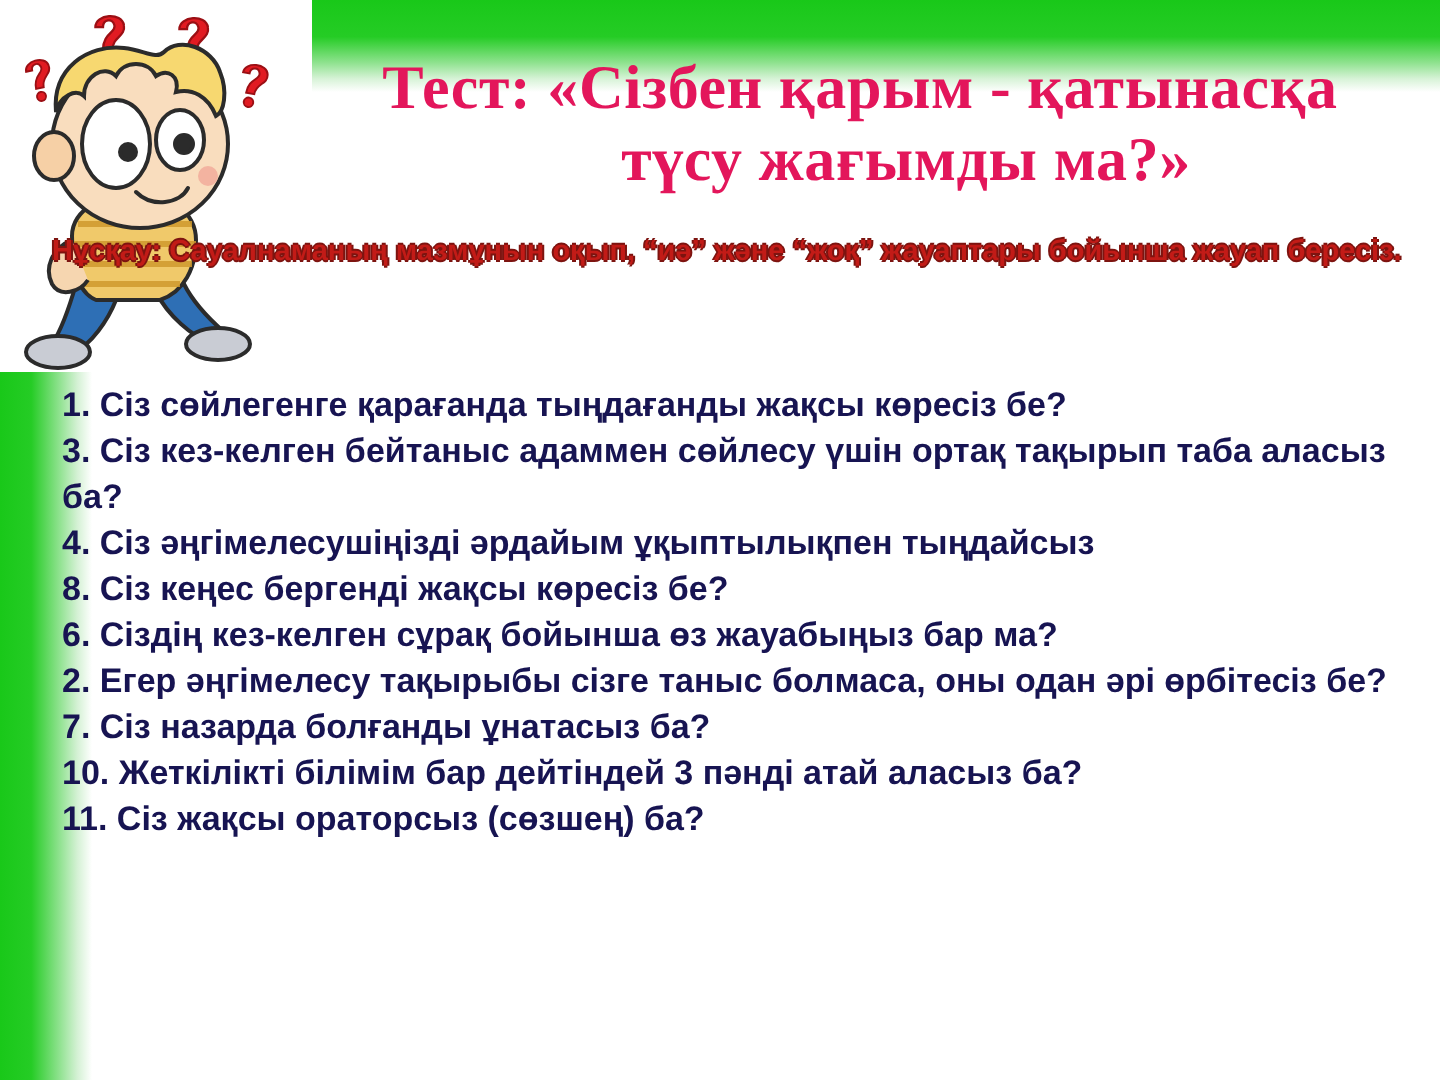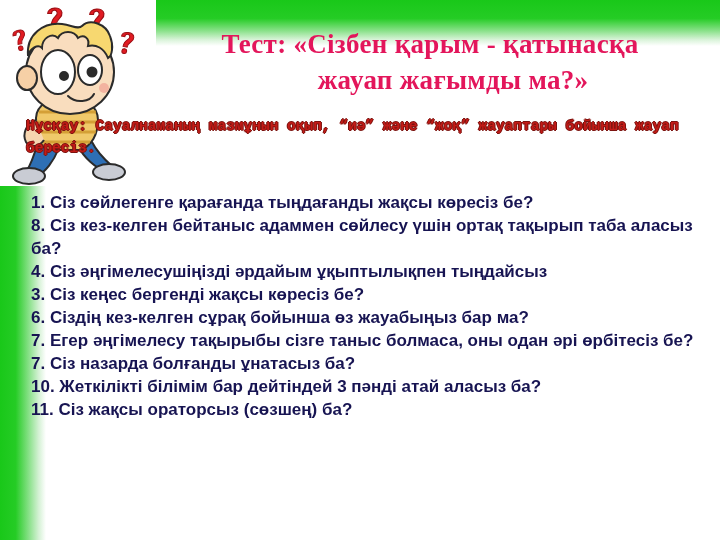--- a/index.html
+++ b/index.html
@@ -53,34 +53,34 @@
 
   
   .title {
     position: absolute;
     left: 150px; top: 26px;
     width: 560px;
     z-index: 5;
     text-align: center;
     color: #e3165b;
     font-weight: bold;
-    font-size: 27px;
+    font-size: 31px;
     line-height: 36px;
     letter-spacing: 0.3px;
   }
   .title-line-2 { display: block; padding-left: 46px; }
 
   
   .instruction {
     position: absolute;
     left: 26px; top: 115px;
     width: 690px;
     z-index: 7;
     color: #c21b17;
-    font-family: Liberation Mono, monospace;
+    font-family: Liberation Sans, sans-serif;
     font-weight: bold;
     font-size: 14.5px;
     line-height: 22px;
     text-shadow:
        1px 0 0 #7d1410, -1px 0 0 #7d1410,
        0 1px 0 #7d1410, 0 -1px 0 #7d1410;
   }
 
   
   .questions {
@@ -166,30 +166,30 @@
 
         <path d="M68 96 C76 104, 90 102, 94 94" fill="none" stroke-linecap="round"></path>
 
         <circle cx="104" cy="88" r="5" fill="#f3b3a0" stroke="none"></circle>
       </g>
     </svg>
   </div>
 
   <div class="title">
     <span>Тест:  «Сізбен қарым - қатынасқа</span>
-    <span class="title-line-2">жауап жағымды ма?»</span>
+    <span class="title-line-2">түсу жағымды ма?»</span>
   </div>
 
   <div class="instruction">Нұсқау: Сауалнаманың мазмұнын оқып, “иә” және “жоқ” жауаптары бойынша жауап бересіз.</div>
 
   <div class="questions">
     <p class="q">1. Сіз сөйлегенге қарағанда тыңдағанды жақсы көресіз бе?</p>
-    <p class="q">8. Сіз кез-келген бейтаныс адаммен сөйлесу үшін ортақ тақырып таба аласыз ба?</p>
+    <p class="q">3. Сіз кез-келген бейтаныс адаммен сөйлесу үшін ортақ тақырып таба аласыз ба?</p>
     <p class="q">4. Сіз әңгімелесушіңізді әрдайым ұқыптылықпен тыңдайсыз</p>
-    <p class="q">3. Сіз кеңес бергенді жақсы көресіз бе?</p>
+    <p class="q">8. Сіз кеңес бергенді жақсы көресіз бе?</p>
     <p class="q">6. Сіздің кез-келген сұрақ бойынша өз жауабыңыз бар ма?</p>
-    <p class="q">7. Егер әңгімелесу тақырыбы сізге таныс болмаса, оны одан әрі өрбітесіз бе?</p>
+    <p class="q">2. Егер әңгімелесу тақырыбы сізге таныс болмаса, оны одан әрі өрбітесіз бе?</p>
     <p class="q">7. Сіз назарда болғанды ұнатасыз ба?</p>
     <p class="q">10. Жеткілікті білімім бар дейтіндей 3 пәнді атай аласыз ба?</p>
     <p class="q">11. Сіз жақсы ораторсыз (сөзшең) ба?</p>
   </div>
 
 </div>
 
 </body></html>

